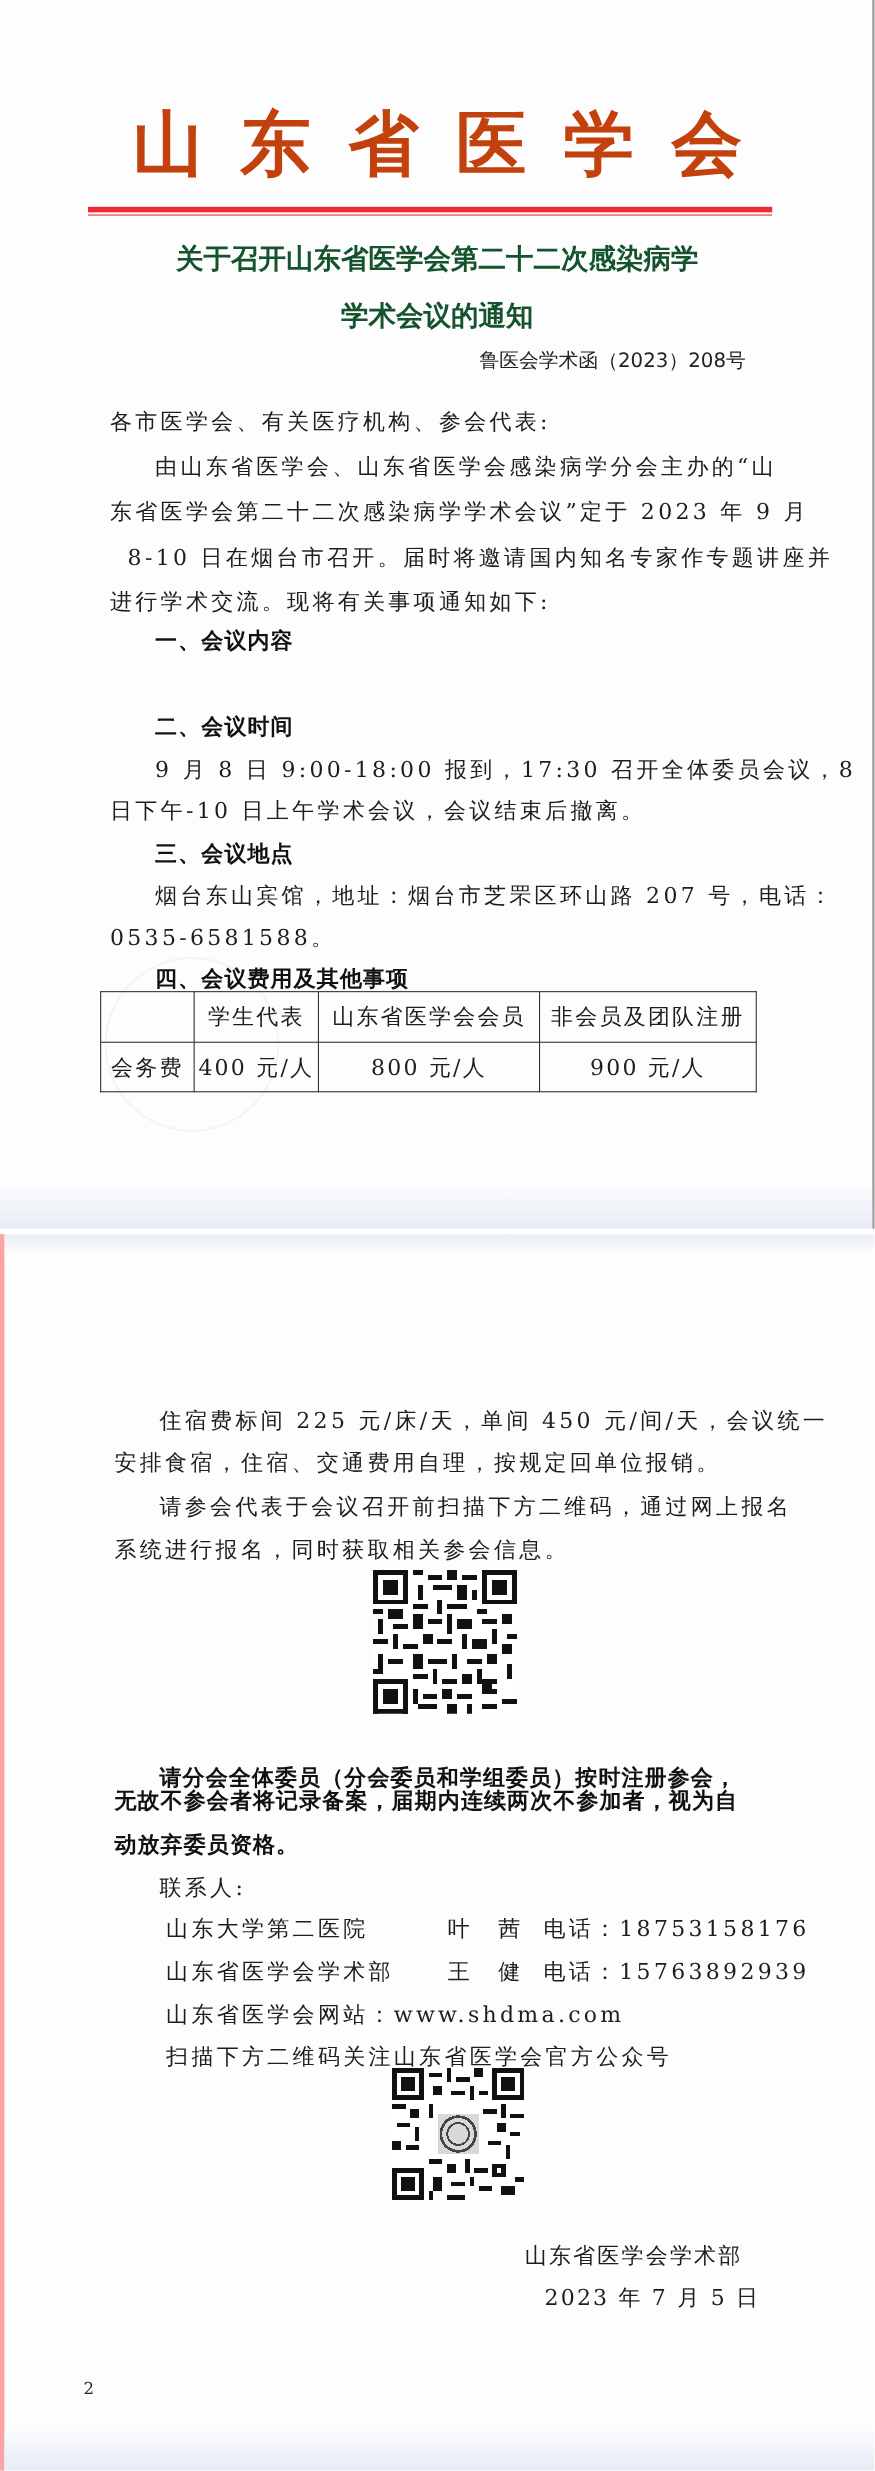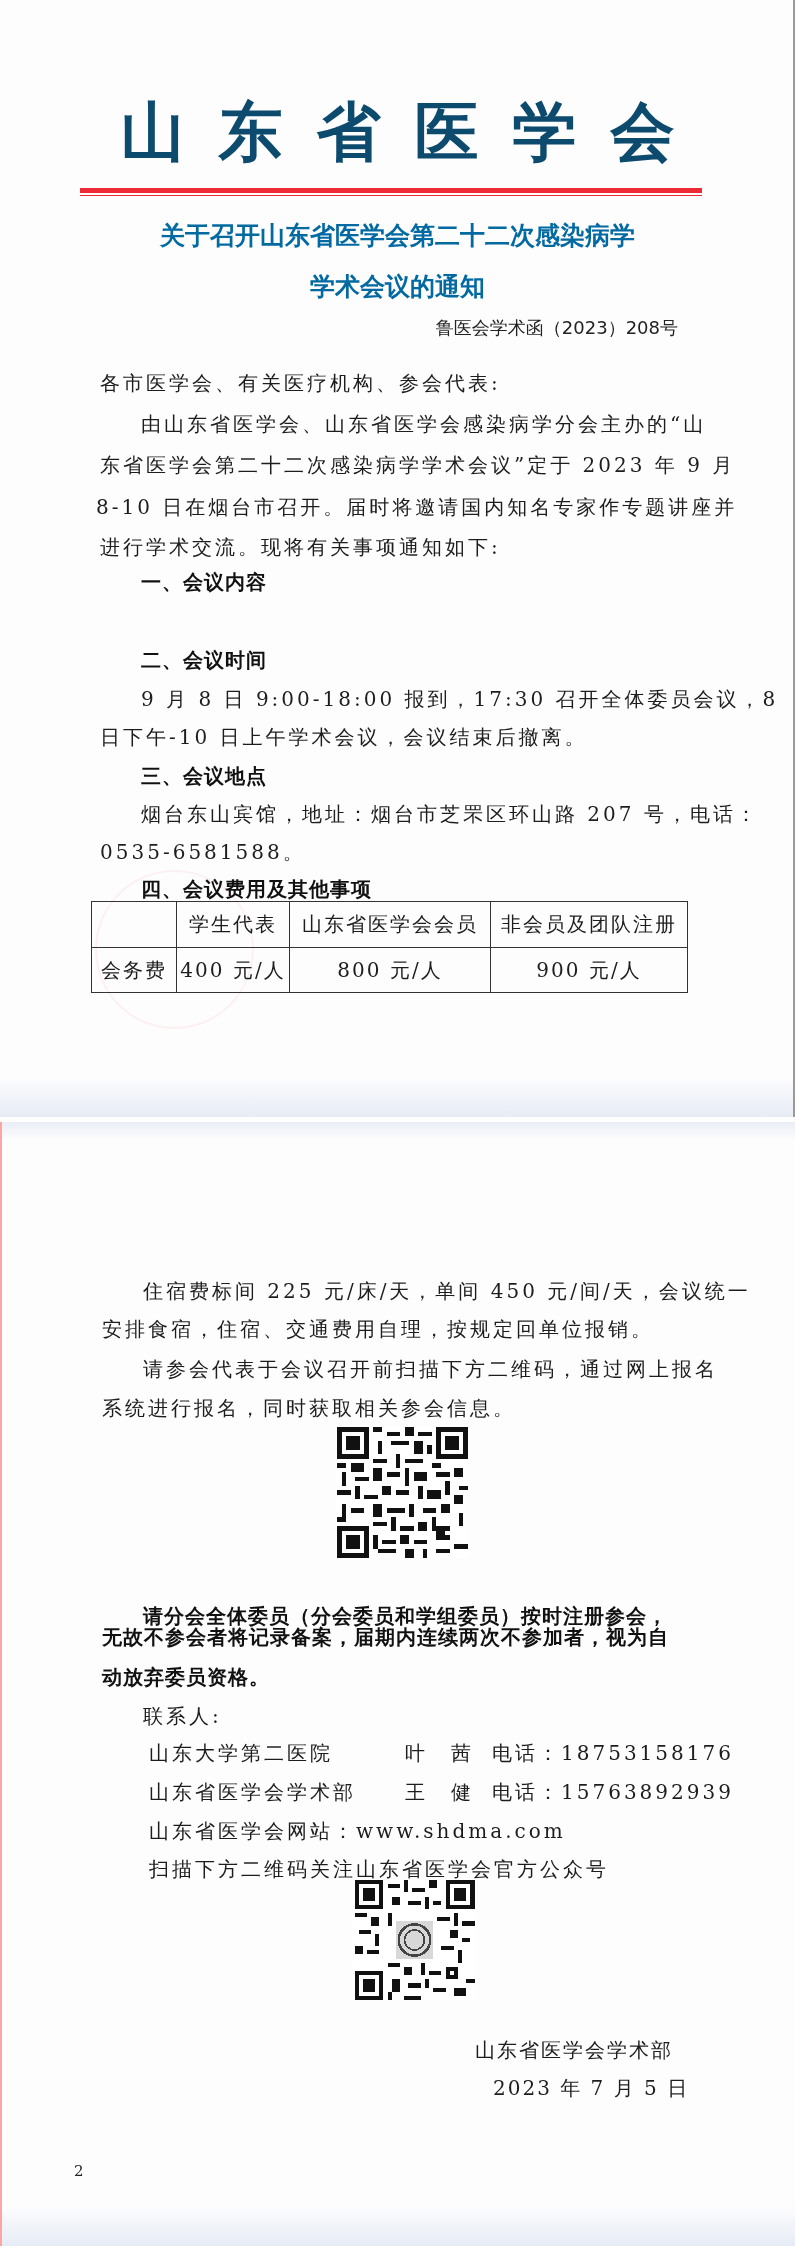--- a/index.html
+++ b/index.html
@@ -6,46 +6,46 @@
   body {
     width: 795px; height: 2246px; position: relative; overflow: hidden;
     background: #ffffff;
     font-family: "DejaVu Serif", "Liberation Serif", serif;
     color: #1a1a1a;
   }
   .page {
     position: absolute; left: 0; width: 795px; background: #fdfdfe; overflow: hidden;
   }
   #page1 { top: 0; height: 1117px; border-right: 2px solid #9a9a9a; box-sizing: border-box; }
-  #page2 { top: 1122px; height: 1124px; border-left: 2px solid #fca5a5; box-sizing: border-box; }
+  #page2 { top: 1122px; height: 1124px; border-left: 4px solid #fca5a5; box-sizing: border-box; }
   .scan-band-top {
     position: absolute; left: 0; right: 0; top: 0; height: 18px;
     background: linear-gradient(to bottom, #e9edf6, rgba(255,255,255,0));
   }
   .scan-band-bottom {
     position: absolute; left: 0; right: 0; bottom: 0; height: 40px;
     background: linear-gradient(to top, #e6ebf5, rgba(255,255,255,0));
   }
   .abs { position: absolute; white-space: nowrap; }
 
   .masthead {
     left: 0; width: 795px; top: 92px; text-align: center;
-    color: #0c4a6e; font-size: 64px; font-weight: bold; letter-spacing: 34px;
+    color: #c2410c; font-size: 64px; font-weight: bold; letter-spacing: 34px;
     font-family: "DejaVu Serif", "Liberation Serif", serif; line-height: 80px;
     padding-left: 34px; box-sizing: border-box;
   }
   .red-rule {
     left: 80px; width: 622px; top: 188px; height: 5px; background: #ee2a37;
   }
   .red-rule-thin {
     left: 80px; width: 622px; top: 195px; height: 1px; background: #ee2a37;
   }
   .subject {
     left: 0; width: 795px; text-align: center; font-size: 25px; font-weight: bold;
-    font-family: "DejaVu Sans", "Liberation Sans", sans-serif; color: #0369a1;
+    font-family: "DejaVu Sans", "Liberation Sans", sans-serif; color: #14532d;
     letter-spacing: 0px; line-height: 30px;
   }
   .docno {
     right: 115px; top: 316px; font-size: 18px; color: #222;
     font-family: "DejaVu Sans", "Liberation Sans", sans-serif;
   }
   .line {
     font-size: 20px; line-height: 26px; color: #1d1d1d; letter-spacing: 3px;
   }
   .heading {
@@ -84,21 +84,21 @@
 
   <div class="abs subject" style="top:221px;">关于召开山东省医学会第二十二次感染病学</div>
   <div class="abs subject" style="top:272px;">学术会议的通知</div>
 
   <div class="abs docno">鲁医会学术函（2023）208号</div>
 
   <div class="abs line" style="left:100px; top:370px;">各市医学会、有关医疗机构、参会代表:</div>
 
   <div class="abs line just" style="left:141px; top:411px; width:548px;">由山东省医学会、山东省医学会感染病学分会主办的“山</div>
   <div class="abs line just" style="left:100px; top:452px;">东省医学会第二十二次感染病学学术会议”定于 2023 年 9 月</div>
-  <div class="abs line just" style="left:96px; top:494px;">8-10 日在烟台市召开。届时将邀请国内知名专家作专题讲座并</div>
+  <div class="abs line just" style="left:116px; top:494px;">8-10 日在烟台市召开。届时将邀请国内知名专家作专题讲座并</div>
   <div class="abs line" style="left:100px; top:534px;">进行学术交流。现将有关事项通知如下:</div>
 
   <div class="abs heading" style="left:141px; top:569px;">一、会议内容</div>
 
   <div class="abs heading" style="left:141px; top:647px;">二、会议时间</div>
   <div class="abs line just" style="left:141px; top:686px; width:548px;">9 月 8 日 9:00-18:00 报到，17:30 召开全体委员会议，8</div>
   <div class="abs line" style="left:100px; top:724px;">日下午-10 日上午学术会议，会议结束后撤离。</div>
 
   <div class="abs heading" style="left:141px; top:763px;">三、会议地点</div>
   <div class="abs line just" style="left:141px; top:801px; width:548px;">烟台东山宾馆，地址：烟台市芝罘区环山路 207 号，电话：</div>

